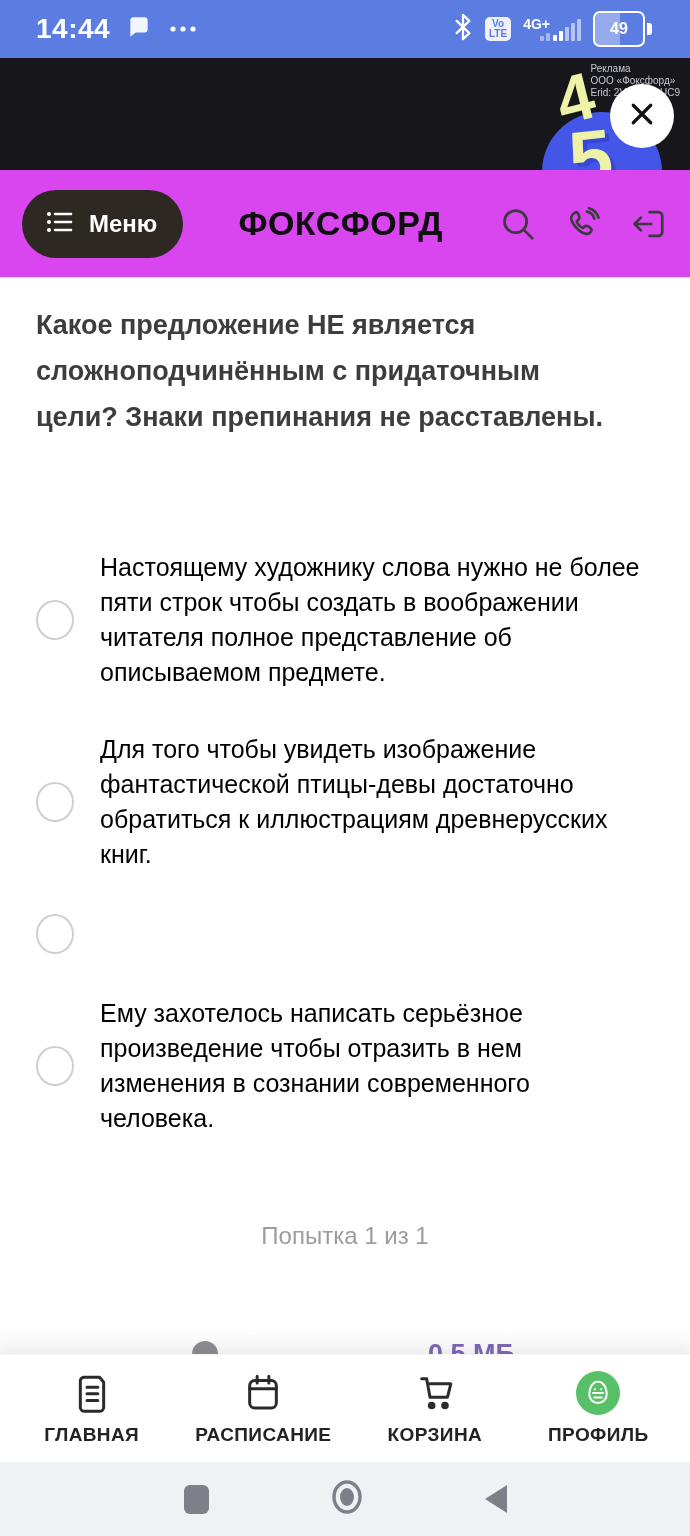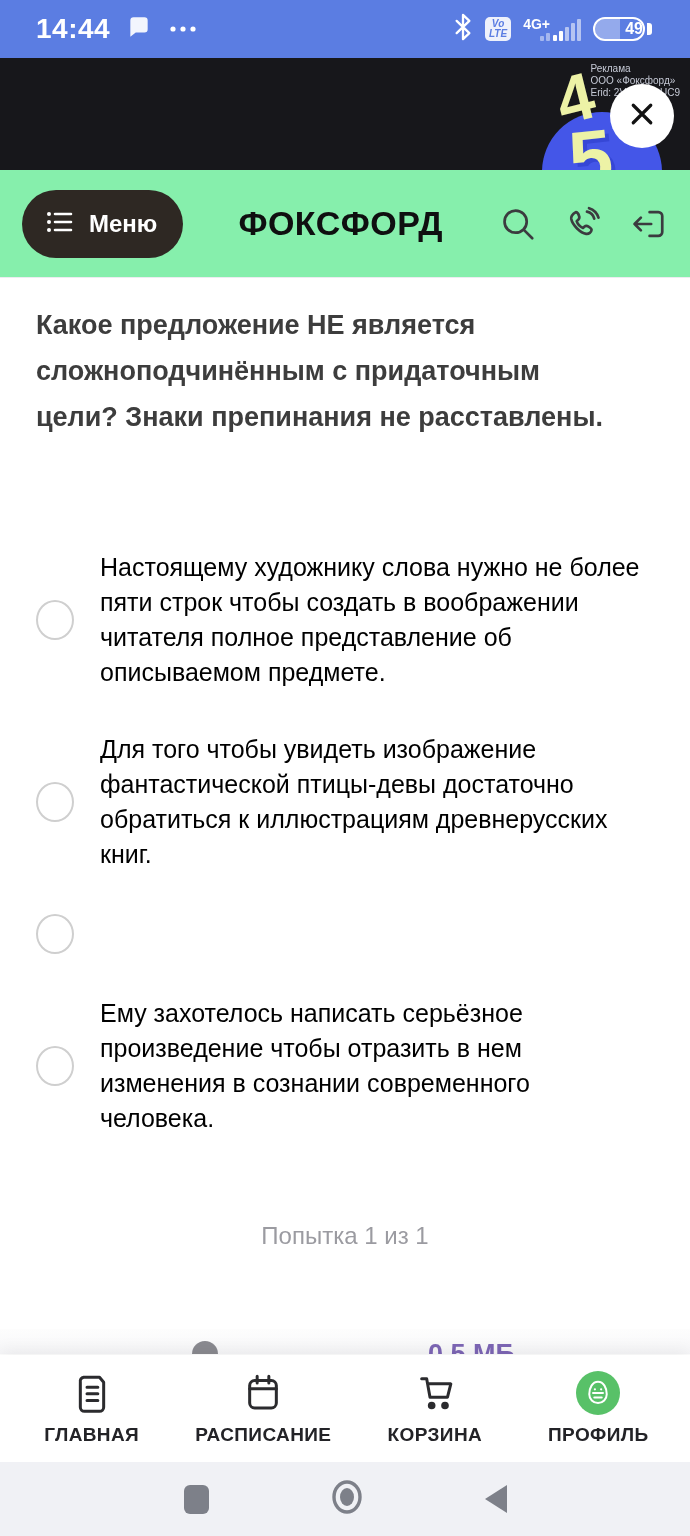--- a/index.html
+++ b/index.html
@@ -4,44 +4,44 @@
 <style>
   * { margin:0; padding:0; box-sizing:border-box; }
   html,body { width:690px; height:1536px; }
   body { font-family:"Liberation Sans", sans-serif; background:#fff; position:relative; overflow:hidden; }
 
   
   .status-bar { height:58px; background:#5b7de2; display:flex; align-items:center; justify-content:space-between; padding:0 38px 0 36px; color:#fff; }
   .sb-left { display:flex; align-items:center; gap:16px; }
   .sb-time { font-size:28px; font-weight:600; letter-spacing:0.5px; }
   .sb-right { display:flex; align-items:center; gap:12px; }
-  .volte-badge { background:#eef1fb; color:#5b7de2; border-radius:5px; padding:2px 4px; font-size:10px; font-weight:800; line-height:10px; text-align:center;font-style:italic; }
+  .volte-badge { background:#eef1fb; color:#5b7de2; border-radius:5px; padding:2px 4px; font-size:10px; font-weight:800; line-height:10px; text-align:center; }
   .sb-network { display:flex; align-items:flex-end; gap:3px; }
   .net-label { font-size:14px; font-weight:700; line-height:14px; }
   .bars { display:flex; align-items:flex-end; gap:2px; }
   .bars span { width:4px; background:#fff; border-radius:1px; display:block; }
   .bars.faint span { background:rgba(255,255,255,0.45); }
   .battery { display:flex; align-items:center; }
-  .batt-body { width:52px; height:24px; border:2.5px solid #fff; border-radius:13px; position:relative; display:flex; align-items:center; justify-content:flex-end; overflow:hidden; }
+  .batt-body { width:52px; height:36px; border:2.5px solid #fff; border-radius:7px; position:relative; display:flex; align-items:center; justify-content:center; overflow:hidden; }
   .batt-fill { position:absolute; left:0; top:0; bottom:0; width:52%; background:rgba(255,255,255,0.35); }
   .batt-num { position:relative; font-size:16px; font-weight:700; color:#fff; }
   .batt-tip { width:5px; height:12px; background:#fff; border-radius:0 3px 3px 0; margin-left:2px; }
 
   
   .banner { height:112px; background:#17171b; position:relative; overflow:hidden; cursor:pointer; }
   .banner-title { position:absolute; left:36px; top:15px; width:480px; color:#fff; font-size:33px; font-weight:800; line-height:45px; letter-spacing:0.3px; }
   .banner-legal { position:absolute; top:5px; right:10px; text-align:left; color:#c6cad6; font-size:10px; line-height:12px; }
   .banner-art { position:absolute; right:0; top:0; width:180px; height:112px; }
   .blob { position:absolute; width:120px; height:120px; border-radius:50%; background:#4456e8; right:28px; bottom:-62px; }
   .digit4 { position:absolute; right:96px; top:2px; color:#edf2a6; font-size:66px; font-weight:800; transform:rotate(-14deg); }
   .digit5 { position:absolute; right:78px; bottom:-34px; color:#edf2a6; font-size:78px; font-weight:800; transform:rotate(-6deg); text-shadow:4px 4px 0 #3647d6; }
   .banner-close { position:absolute; right:16px; top:26px; width:64px; height:64px; border-radius:50%; background:#fff; display:flex; align-items:center; justify-content:center; }
 
   
-  .app-header { height:108px; background:#86efac; display:flex; align-items:center; justify-content:space-between; padding:0 22px; border-bottom:1px solid #ececf0; }
+  .app-header { height:108px; background:#d946ef; display:flex; align-items:center; justify-content:space-between; padding:0 22px; border-bottom:1px solid #ececf0; }
   .menu-btn { background:#2e2823; border-radius:40px; height:68px; padding:0 26px 0 22px; display:flex; align-items:center; gap:13px; border:none; cursor:pointer; }
   .menu-btn-label { color:#fff; font-size:24px; font-weight:600; }
   .logo { font-size:34px; font-weight:800; letter-spacing:0.5px; color:#0f0f10; }
   .header-icons { display:flex; align-items:center; gap:25px; }
   .hicon { width:40px; height:40px; display:flex; align-items:center; justify-content:center; cursor:pointer; }
 
   
   .content { padding:0 36px; }
   .question { margin-top:24px; width:592px; font-size:27px; font-weight:700; color:#3d3d3d; line-height:46px; }
   .options { margin-top:110px; }

